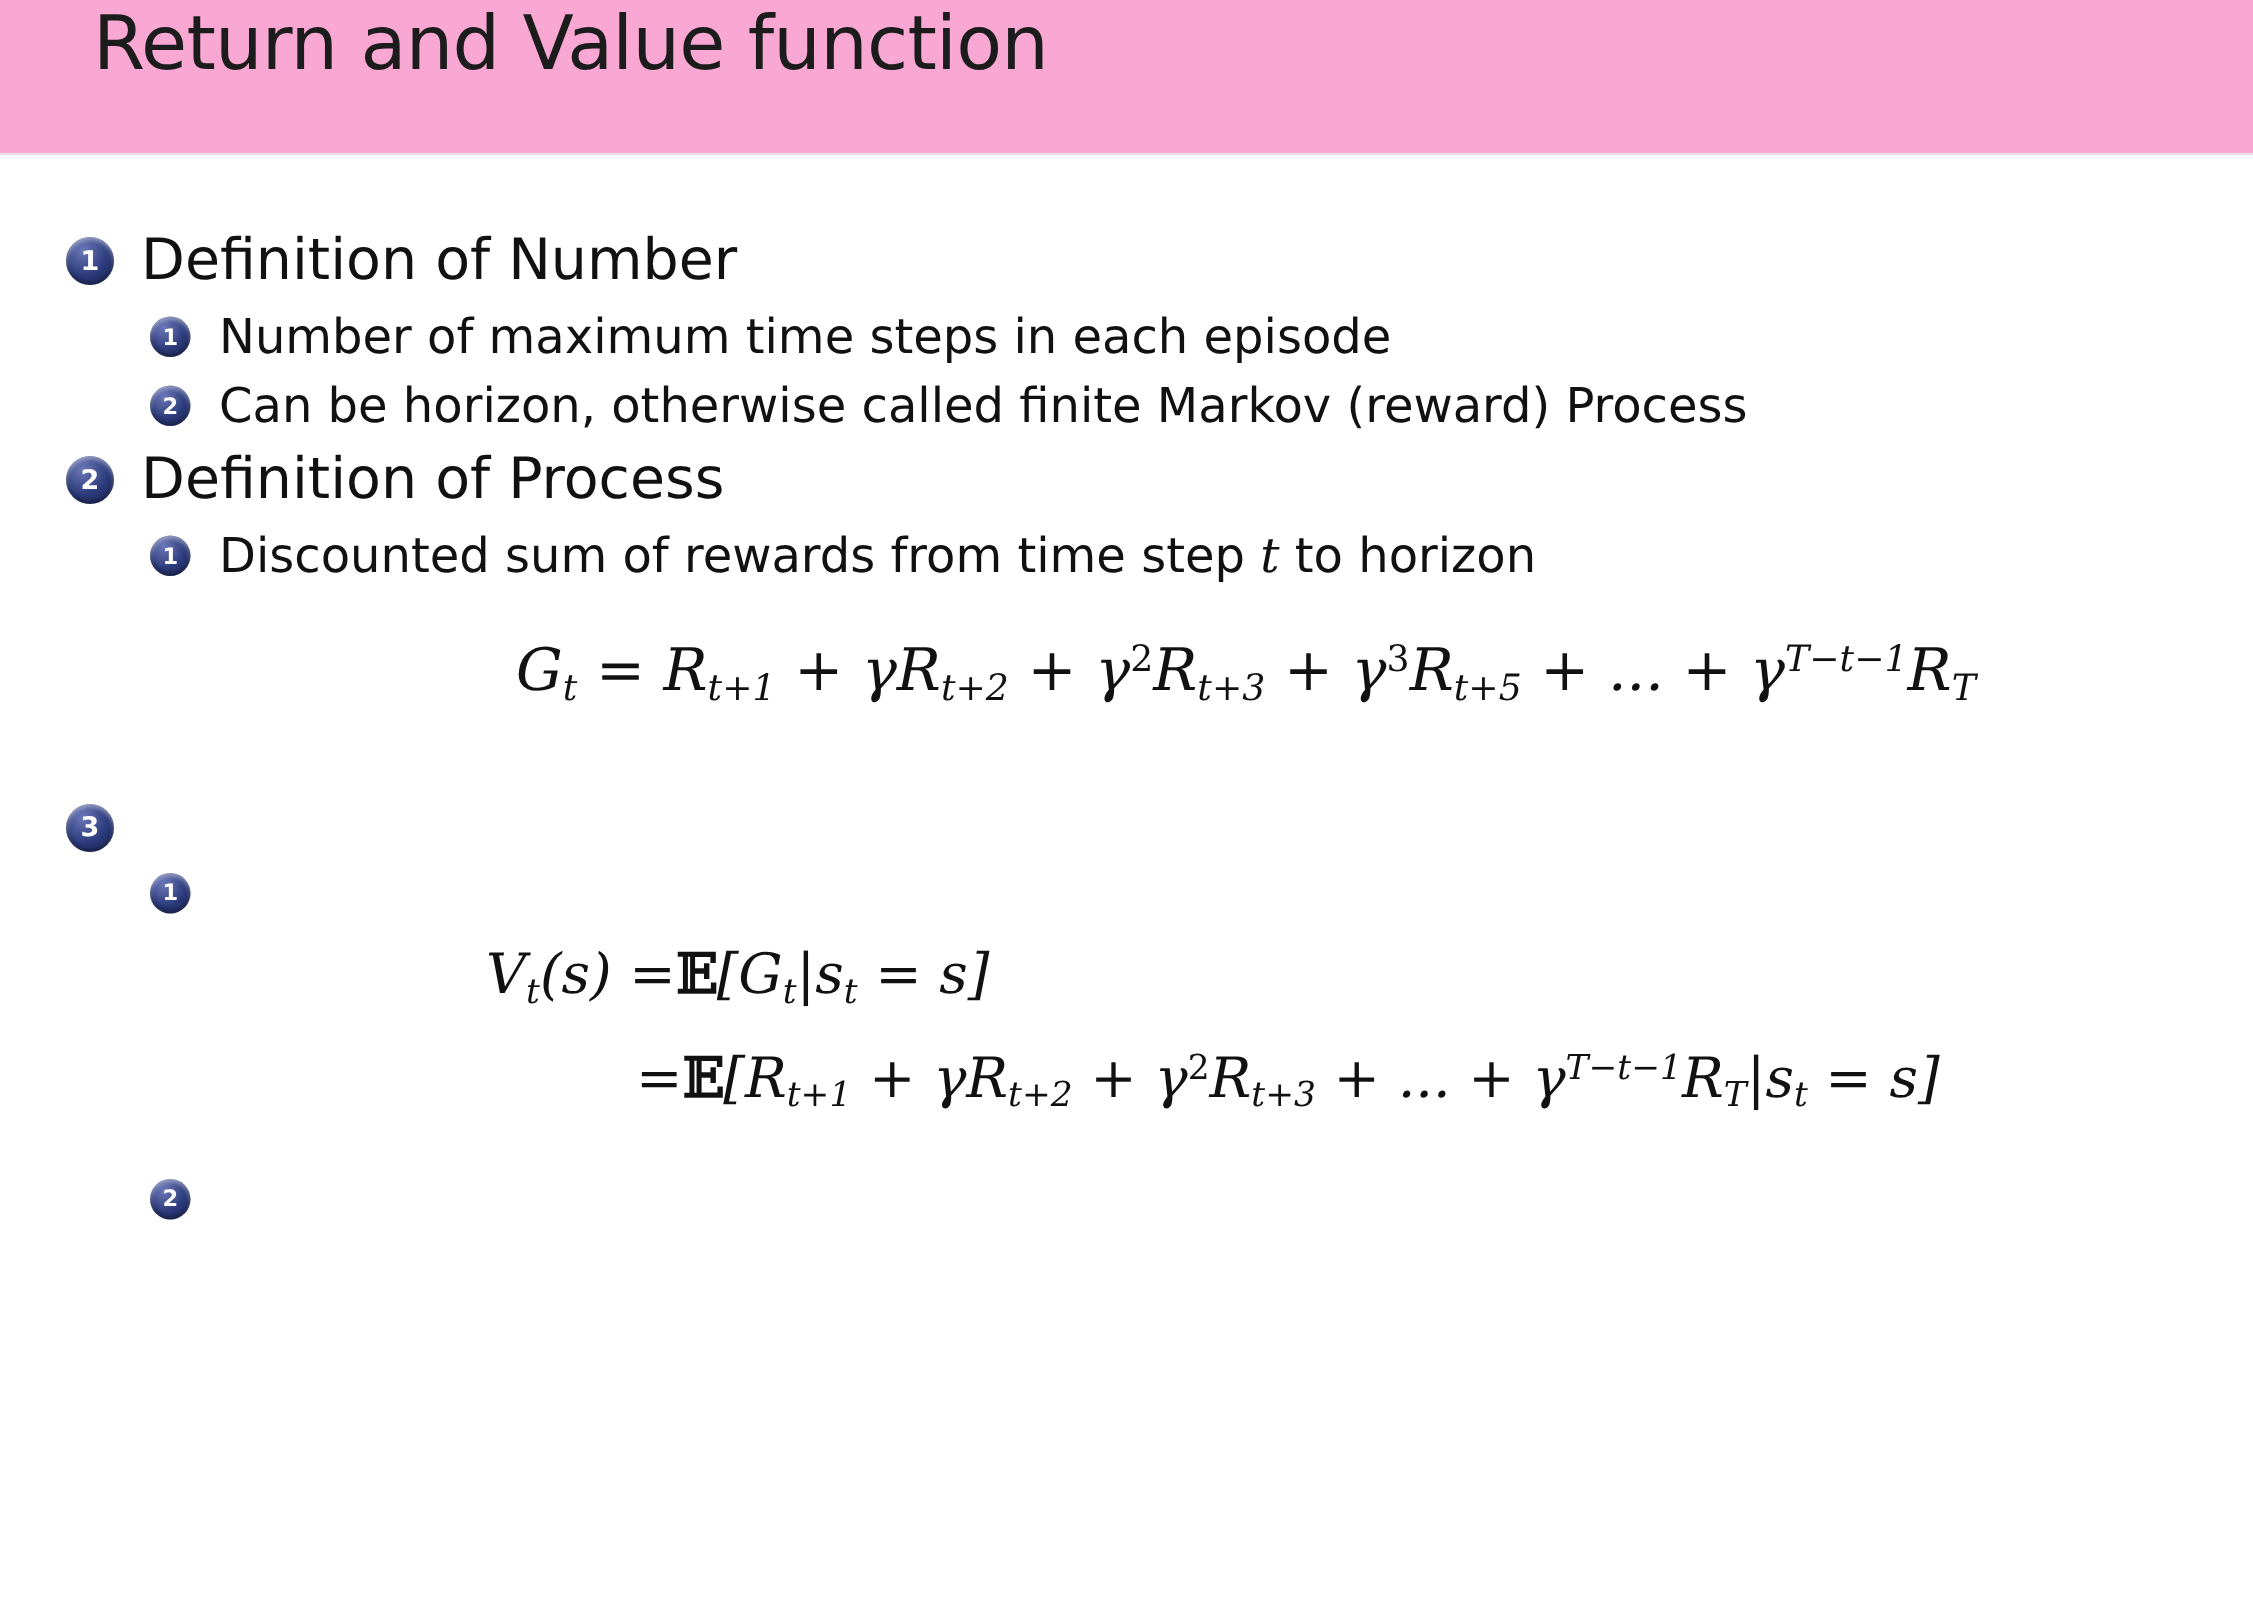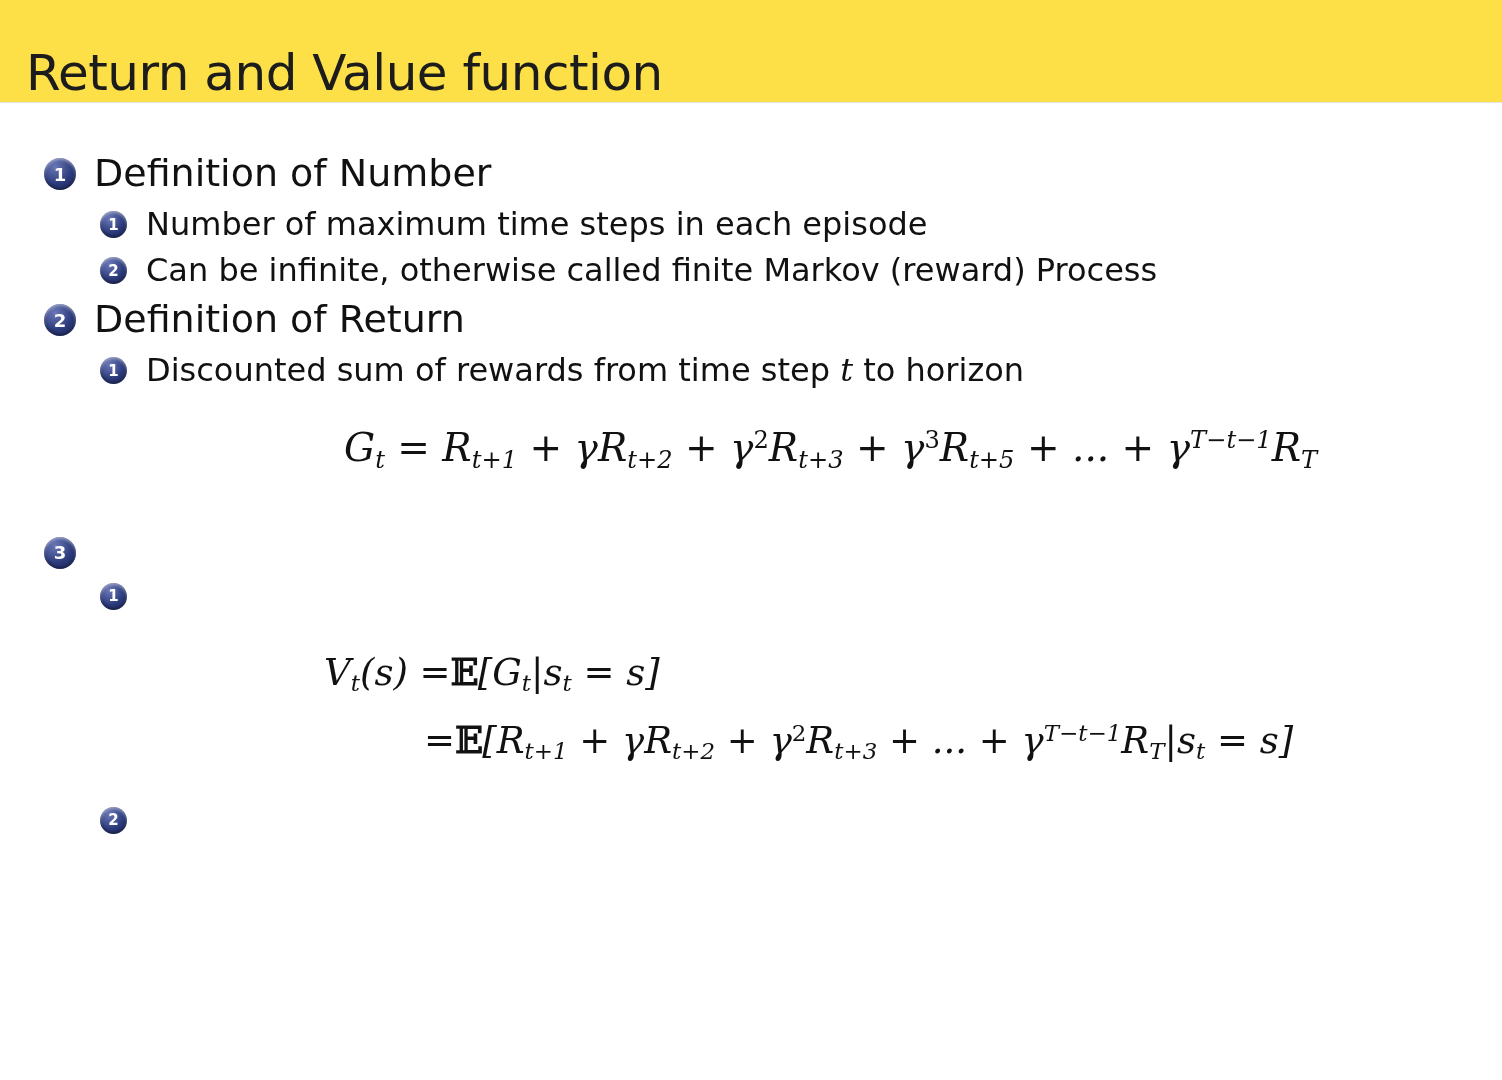--- a/index.html
+++ b/index.html
@@ -14,24 +14,25 @@
     color: #111111;
     overflow: hidden;
   }
   .slide {
     position: relative;
     width: 1502px;
     height: 1080px;
   }
   .title-bar {
     height: 102px;
-    background: #fde047;
+    background: #f9a8d4;
     border-bottom: 1px solid #e2e2e2;
     display: flex;
-    align-items: flex-end;
+    align-items: flex-start;
+    padding-left: 36px;
   }
   .slide-title {
     font-size: 50px;
     font-weight: 400;
     color: #1c1c1c;
     padding-left: 26px;
     letter-spacing: -0.5px;
   }
   .content {
     padding: 46px 30px 0 44px;
@@ -95,21 +96,21 @@
   .mathline {
     margin: 26px 0 0 0;
     text-align: left;
   }
   .eq-return {
     padding-left: 300px;
     font-size: 39px;
     margin-top: 34px;
   }
   .eq-value-block {
-    margin-top: 40px;
+    margin-top: 18px;
     padding-left: 280px;
   }
   .eq-v2 {
     margin-top: 22px;
     padding-left: 100px;
   }
   sub {
     font-size: 0.62em;
     vertical-align: -0.28em;
     font-style: italic;
@@ -154,27 +155,27 @@
       <span class="bullet bullet-1">1</span>
       <span class="lvl1-text">Definition of Number</span>
     </div>
     <div class="lvl2-list">
       <div class="lvl2-item">
         <span class="bullet bullet-2">1</span>
         <span class="lvl2-text">Number of maximum time steps in each episode</span>
       </div>
       <div class="lvl2-item">
         <span class="bullet bullet-2">2</span>
-        <span class="lvl2-text">Can be infinite, otherwise called finite Markov (reward) Process</span>
+        <span class="lvl2-text">Can be horizon, otherwise called finite Markov (reward) Process</span>
       </div>
     </div>
 
     <div class="lvl1-item">
       <span class="bullet bullet-1">2</span>
-      <span class="lvl1-text">Definition of Return</span>
+      <span class="lvl1-text">Definition of Process</span>
     </div>
     <div class="lvl2-list">
       <div class="lvl2-item">
         <span class="bullet bullet-2">1</span>
         <span class="lvl2-text">Discounted sum of rewards from time step <span class="inline-math">t</span> to horizon</span>
       </div>
     </div>
 
     <div class="math mathline eq-return" aria-label="return equation">
       <span class="eq-visual">G<sub>t</sub> <span class="up">=</span> R<sub>t+1</sub> <span class="up">+</span> γR<sub>t+2</sub> <span class="up">+</span> γ<sup class="up">2</sup>R<sub>t+3</sub> <span class="up">+</span> γ<sup class="up">3</sup>R<sub>t+5</sub> <span class="up">+</span> ... <span class="up">+</span> γ<sup>T−t−1</sup>R<sub>T</sub></span>

